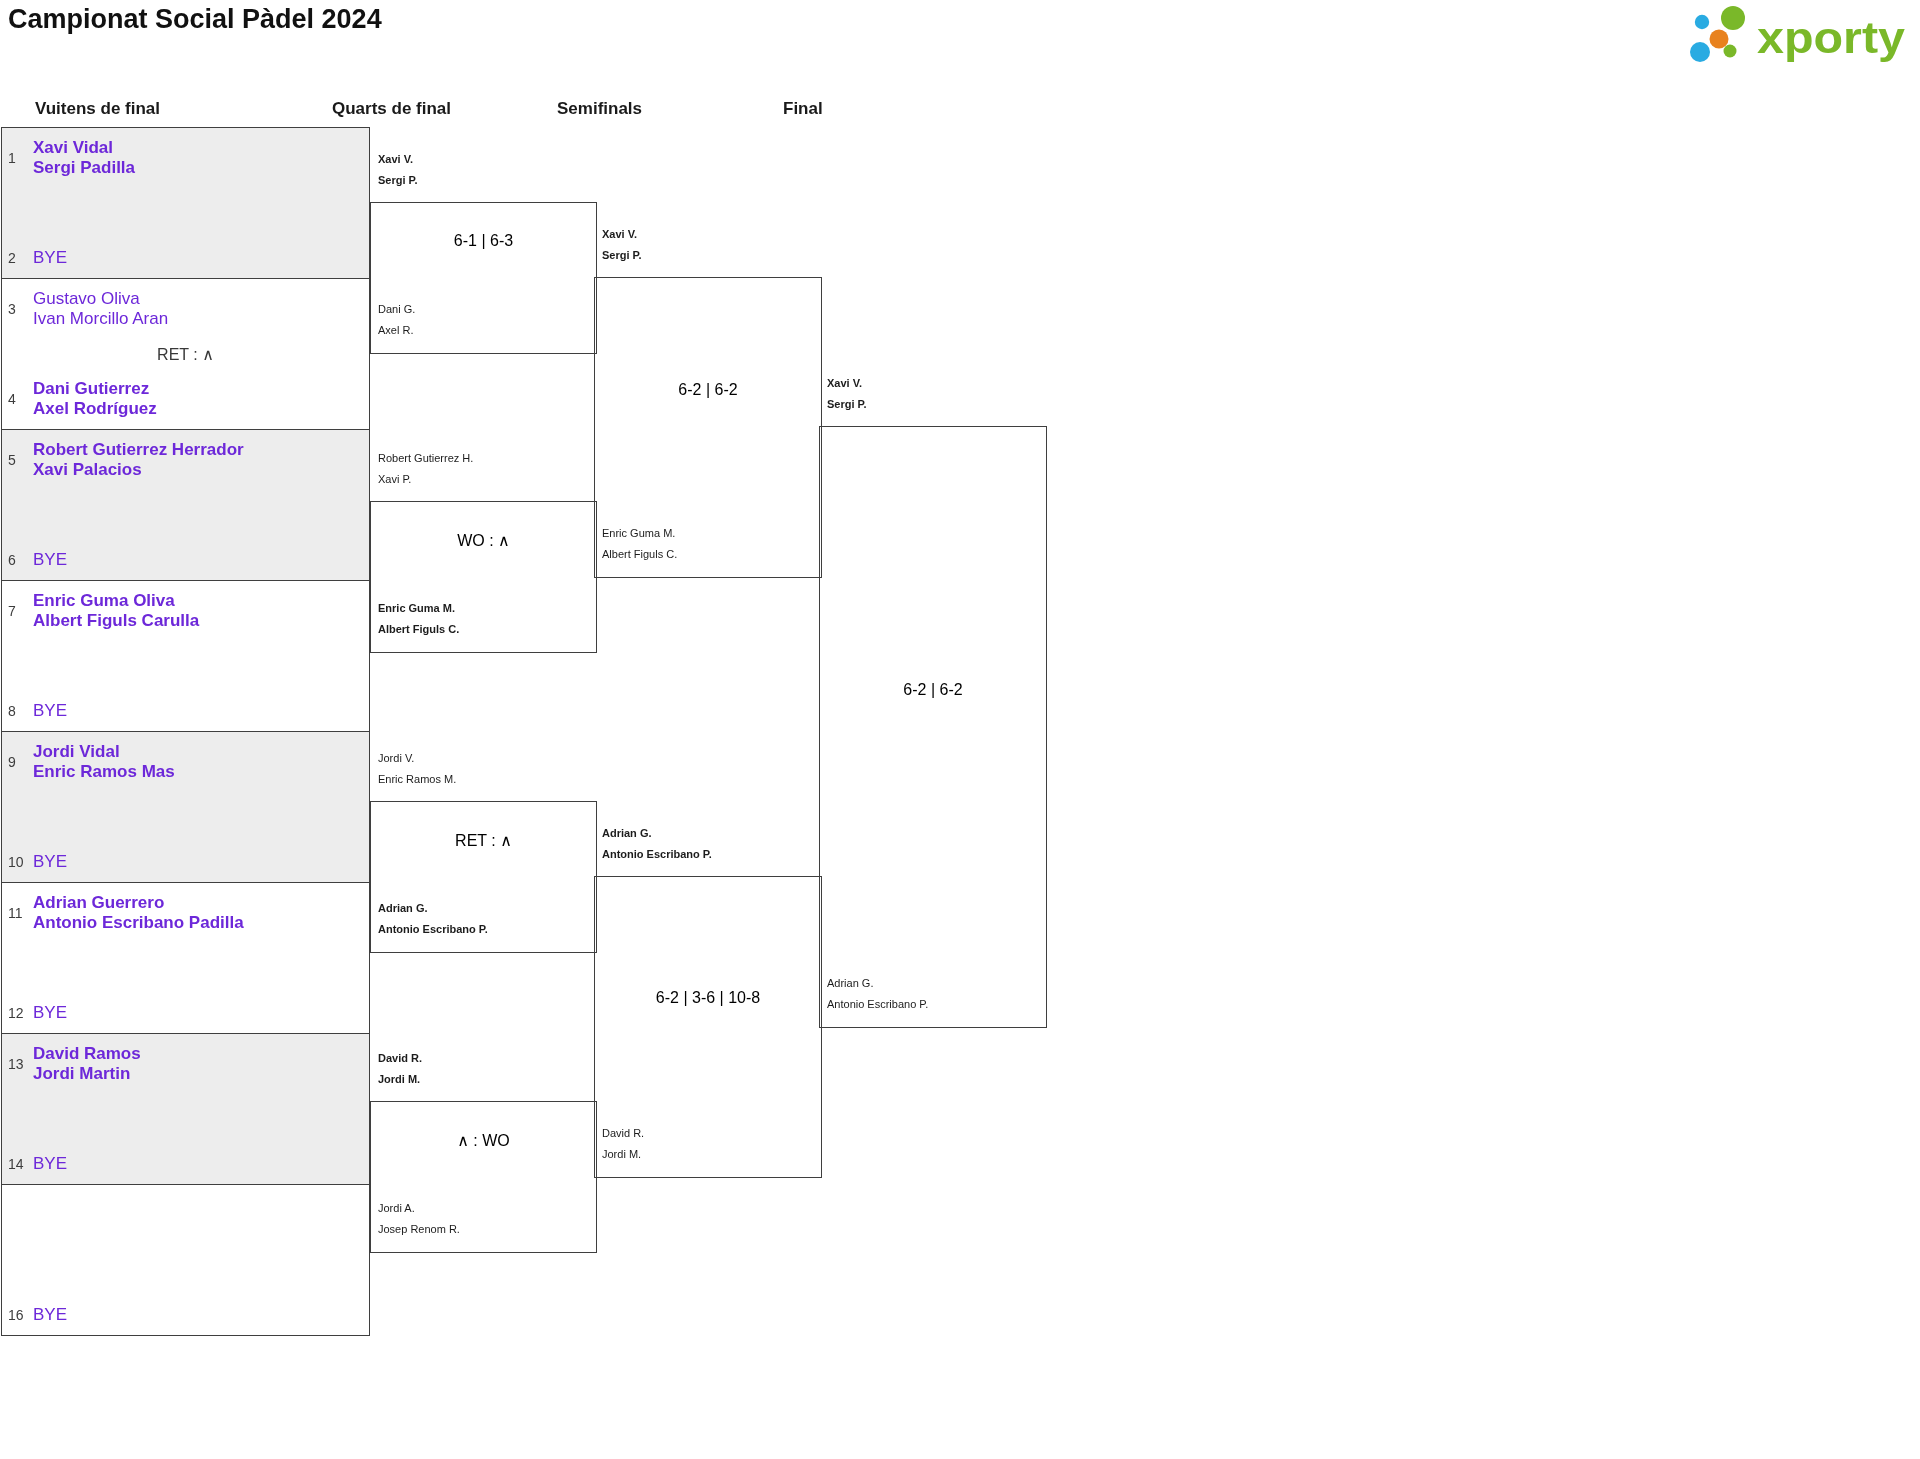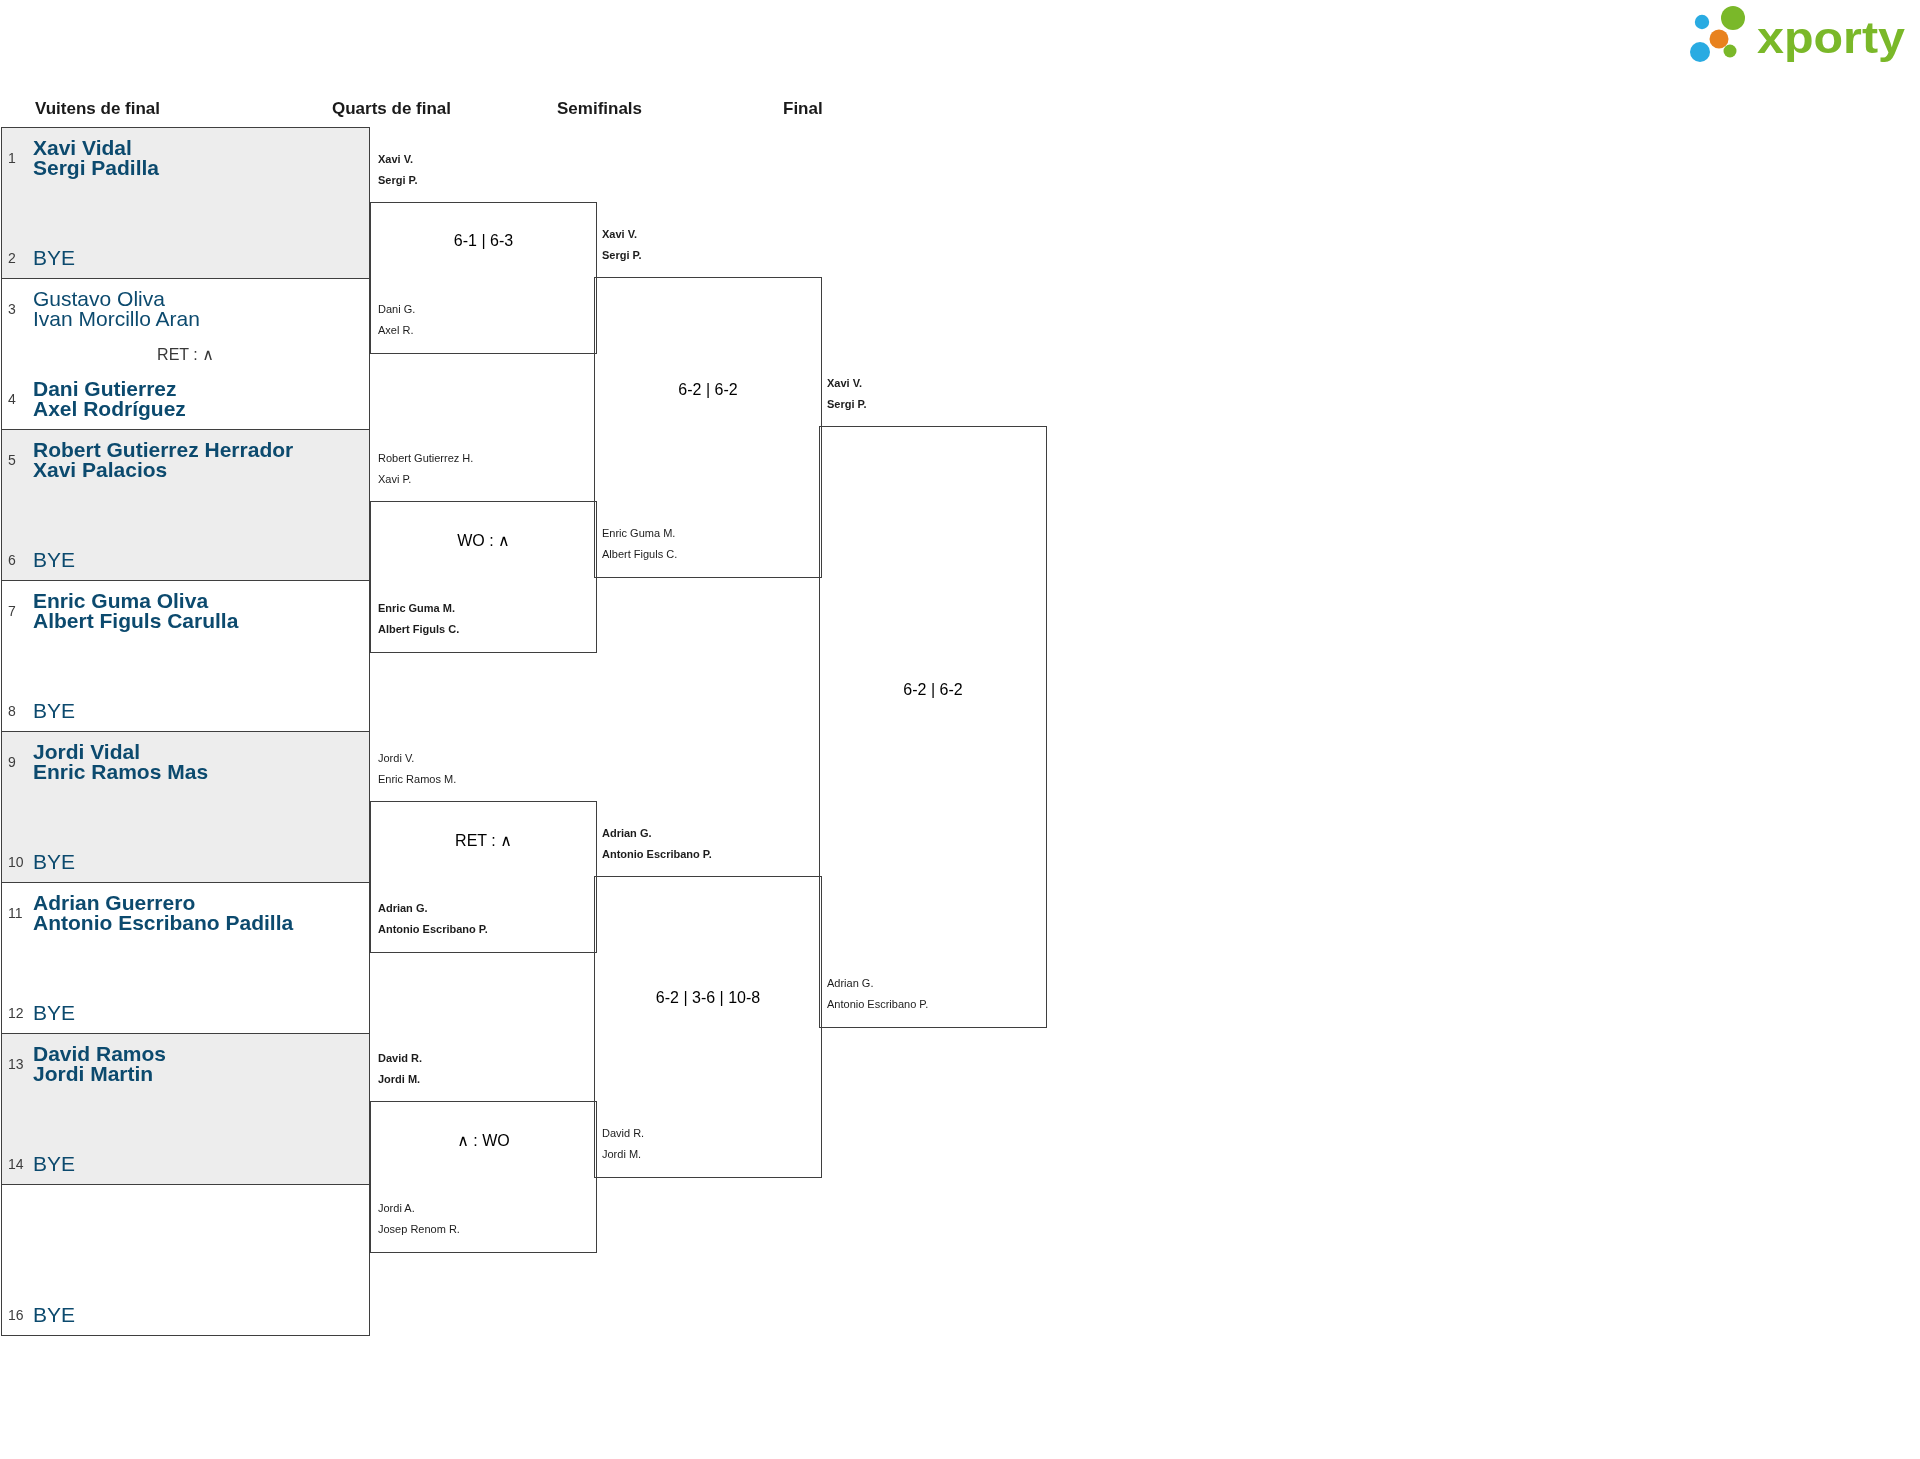--- a/index.html
+++ b/index.html
@@ -13,21 +13,21 @@
   #rh1{left:35px;} #rh2{left:332px;} #rh3{left:557px;} #rh4{left:783px;}
 
   
   .r16{position:absolute;left:1px;top:127px;width:369px;}
   .match{position:relative;height:150px;border:1px solid #3f3f3f;margin-top:-1px;background:#fff;}
   .match:first-child{margin-top:0;}
   .match.alt{background:#ededed;}
   .slot{position:absolute;left:6px;right:6px;display:flex;align-items:center;gap:7px;}
   .slot.t{top:10px;} .slot.b{bottom:10px;}
   .seed{width:18px;flex:none;font-size:14px;color:#3d3d3d;}
-  .nm{font-size:21px;line-height:20px;color:#0c4a6e;}
+  .nm{font-size:17px;line-height:20px;color:#6d28d9;}
   .nm div:empty{display:none;}
   .w{font-weight:700;}
   .mscore{position:absolute;left:0;right:0;top:50%;transform:translateY(-45%);
           text-align:center;font-size:16px;color:#383838;}
 
   
   .box{position:absolute;border:1px solid #3f3f3f;background:transparent;}
   .h150{height:150px;} .h299{height:299px;} .h300{height:300px;} .h600{height:600px;}
   #qf1{left:370px;top:202px;width:225px;}
   #qf2{left:370px;top:501px;width:225px;}
@@ -44,20 +44,21 @@
   .h600 .lbl.b{top:546px;} .h600 .score{top:254px;}
   .score{position:absolute;left:0;right:0;text-align:center;font-size:16px;color:#000000;}
 
   .logo{position:absolute;left:1685px;top:2px;width:228px;height:62px;}
 </style>
 </head>
 <body>
 
 <div class="page">
 
+  <div class="title" id="title1">Campionat Social Pàdel 2024</div>
 
   <svg class="logo" viewBox="0 0 228 62" xmlns="http://www.w3.org/2000/svg">
     <g>
       <circle cx="17" cy="20" r="7.2" fill="#29abe2"></circle>
       <circle cx="48" cy="16" r="12" fill="#7ab829"></circle>
       <circle cx="34" cy="37" r="9.5" fill="#e8821e"></circle>
       <circle cx="15" cy="50" r="10" fill="#29abe2"></circle>
       <circle cx="45" cy="49" r="6.5" fill="#7ab829"></circle>
     </g>
     <text x="72" y="51" font-family="Liberation Sans, sans-serif" font-weight="bold" font-size="44" fill="#7ab829" textLength="148" lengthAdjust="spacingAndGlyphs">xporty</text>

